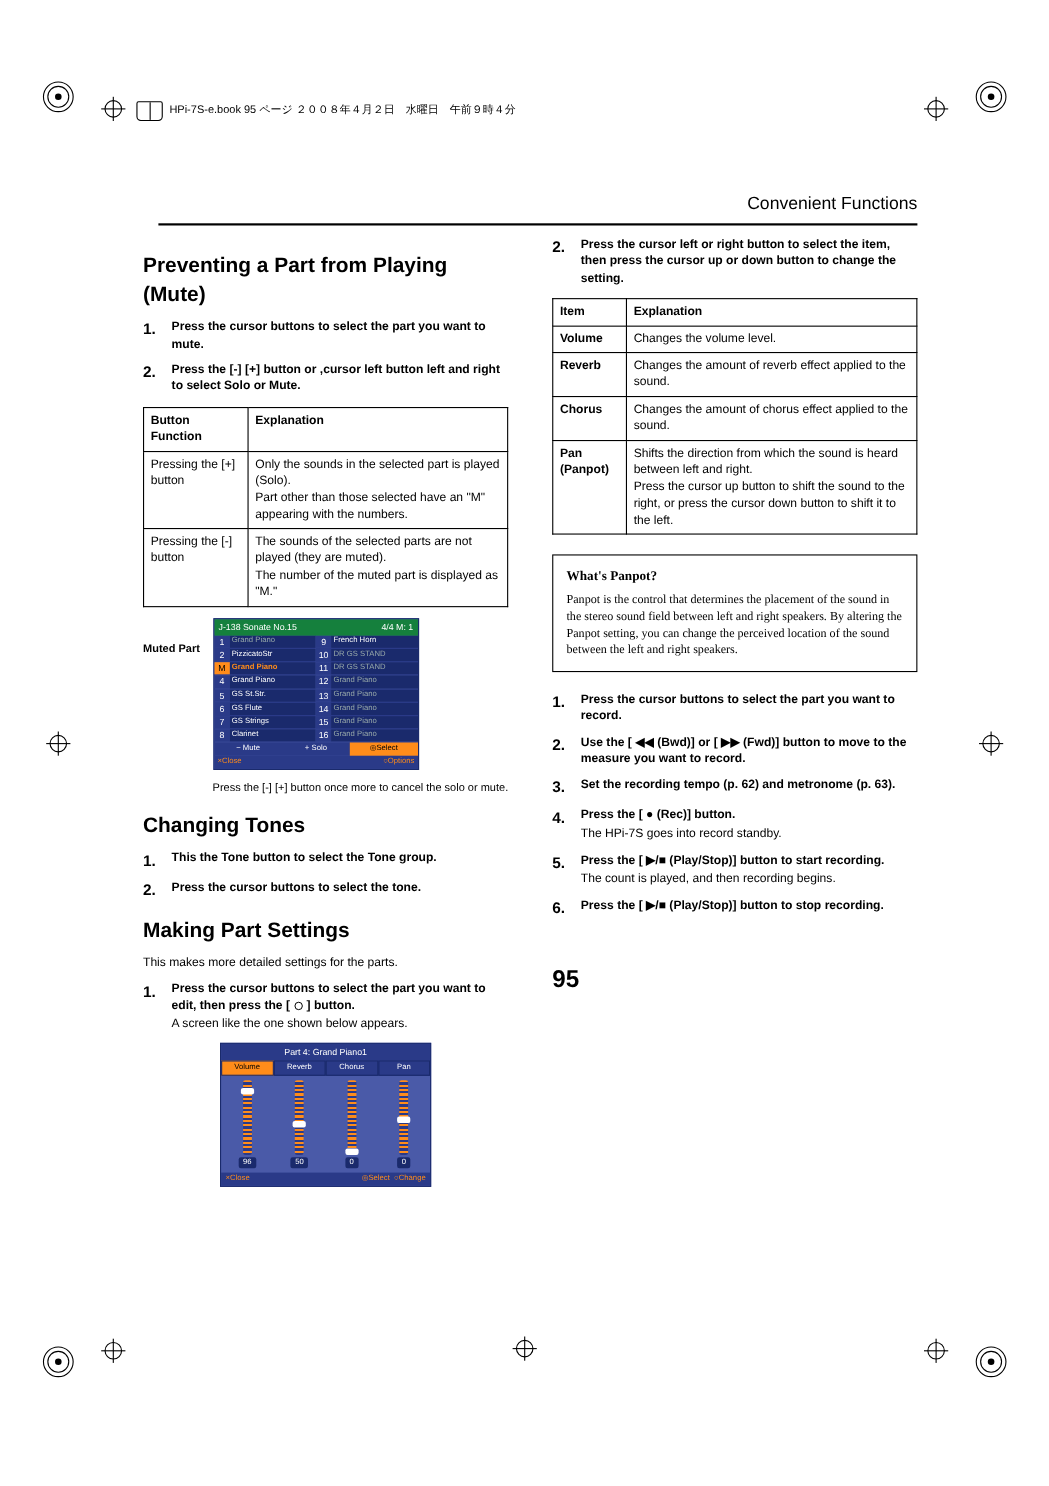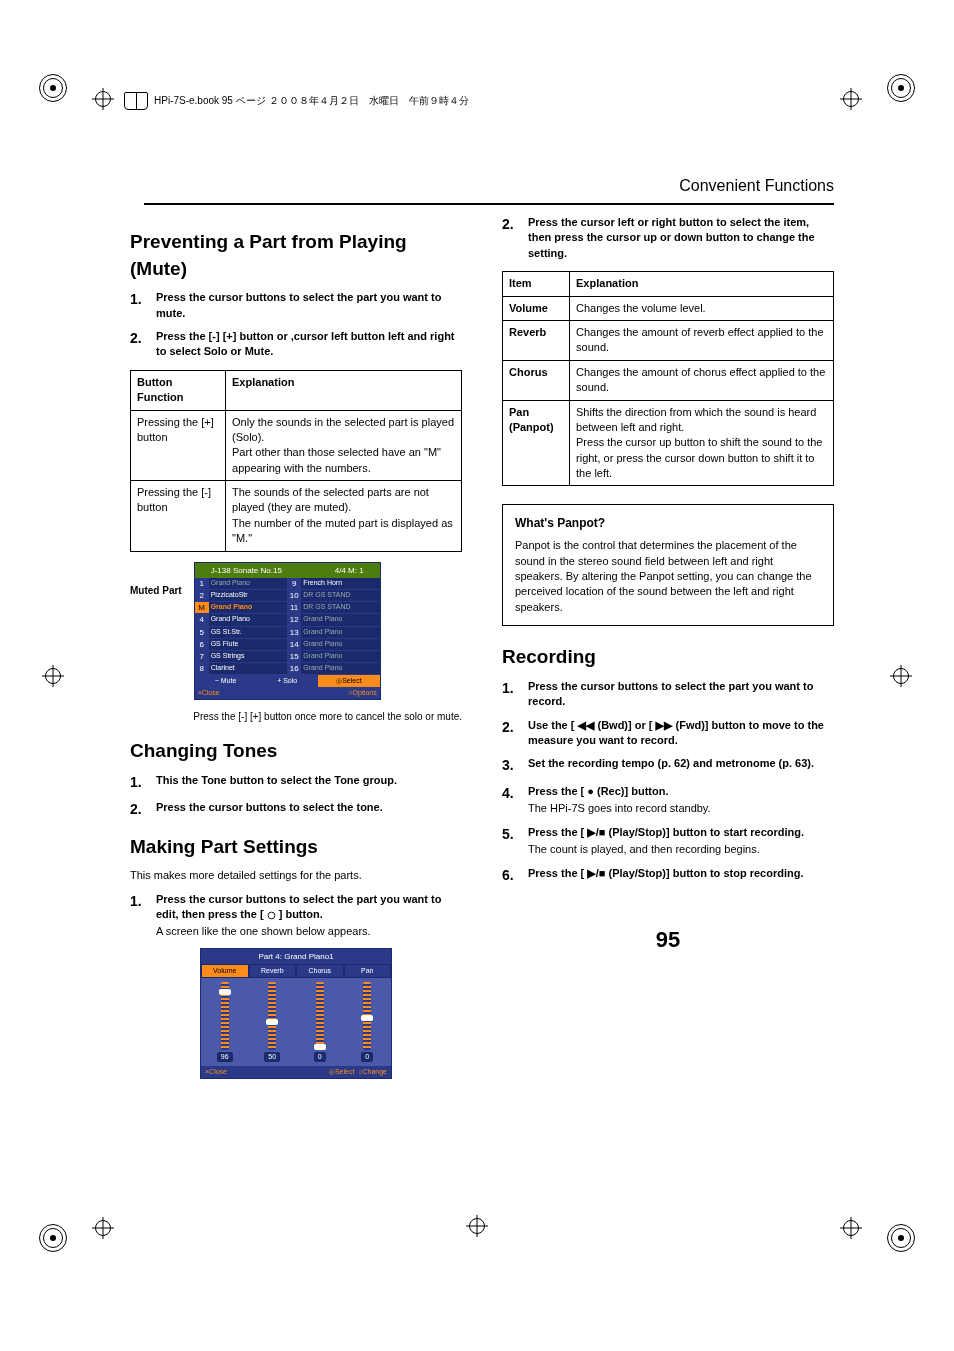--- a/index.html
+++ b/index.html
@@ -166,21 +166,21 @@
     margin-top: 22px;
   }
   .sc1 {
     width: 185px;
     border: 1px solid #1a2a6c;
     background: #4a5aa8;
     color: #fff;
     font-size: 8px;
     position: relative;
   }
-  .sc1 .title { background:#4d7c0f; padding:2px 16px; display:flex; justify-content:space-between;text-align:center;}
+  .sc1 .title { background:#15803d; padding:2px 4px; display:flex; justify-content:space-between;text-align:center;}
   .sc1 .grid { display:flex; }
   .sc1 .gcol { flex:1; }
   .sc1 .row { display:flex; border-bottom:1px solid #2a3a88; }
   .sc1 .row .n { width:14px; background:#2a3a88; text-align:center; color:#fff;}
   .sc1 .row .n.sel { background:#ff8c1a; color:#000;}
   .sc1 .row .v { flex:1; padding:0 2px; background:#1a2a6c; color:#9aa; font-size:7px;}
   .sc1 .row .v.active { color:#fff; }
   .sc1 .row .v.orange { color:#ff8c1a; font-weight:bold;}
   .sc1 .footer1 { display:flex; background:#2a3a88;}
   .sc1 .footer1 div { flex:1; text-align:center; padding:1px 0; color:#fff; font-size:7px;}
@@ -209,26 +209,27 @@
   .sc2 .knob { position:absolute; width:12px; height:6px; background:#fff; left:-2px; border-radius:2px;}
   .sc2 .val { font-size:7px; background:#1a2a6c; padding:0 4px; margin-top:2px; border-radius:2px;}
   .sc2 .footer { display:flex; justify-content:space-between; background:#2a3a88; padding:1px 4px; font-size:7px;}
   .sc2 .footer span:first-child{ color:#ff8c1a;}
   .sc2 .footer .r { color:#ff8c1a;}
   .infobox {
     border:1px solid #000;
     padding:10px 12px;
     margin: 18px 0;
     font-size:11px;
+    font-family:Liberation Serif, serif;
   }
   .infobox h4 { margin:0 0 6px 0; font-size:12px;}
   .pagenum {
     font-size: 22px;
     font-weight: bold;
-    text-align: center;
+    text-align: left;
     margin-top: 40px;
   }
   .light { font-weight: normal; }
   svg.inline { height:9px; vertical-align:middle;}
 </style>
 </head>
 <body>
 
 <div class="page">
   <div class="regmark tl">
@@ -506,21 +507,20 @@
 Press the cursor up button to shift the sound to the right, or press the cursor down button to shift it to the left.</td>
             </tr>
       </tbody>
         </table>
 
       <div class="infobox">
         <h4>What's Panpot?</h4>
         <div>Panpot is the control that determines the placement of the sound in the stereo sound field between left and right speakers. By altering the Panpot setting, you can change the perceived location of the sound between the left and right speakers.</div>
       </div>
 
-      <h3 class="sub">Recording</h3>
       <div class="steps" id="rec-steps">
           <div class="step">
             <div class="num">1.</div>
             <div class="txt">Press the cursor buttons to select the part you want to record.</div>
           </div>
           <div class="step">
             <div class="num">2.</div>
             <div class="txt">Use the [ ◀◀ (Bwd)] or [ ▶▶ (Fwd)] button to move to the measure you want to record.</div>
           </div>
           <div class="step">

